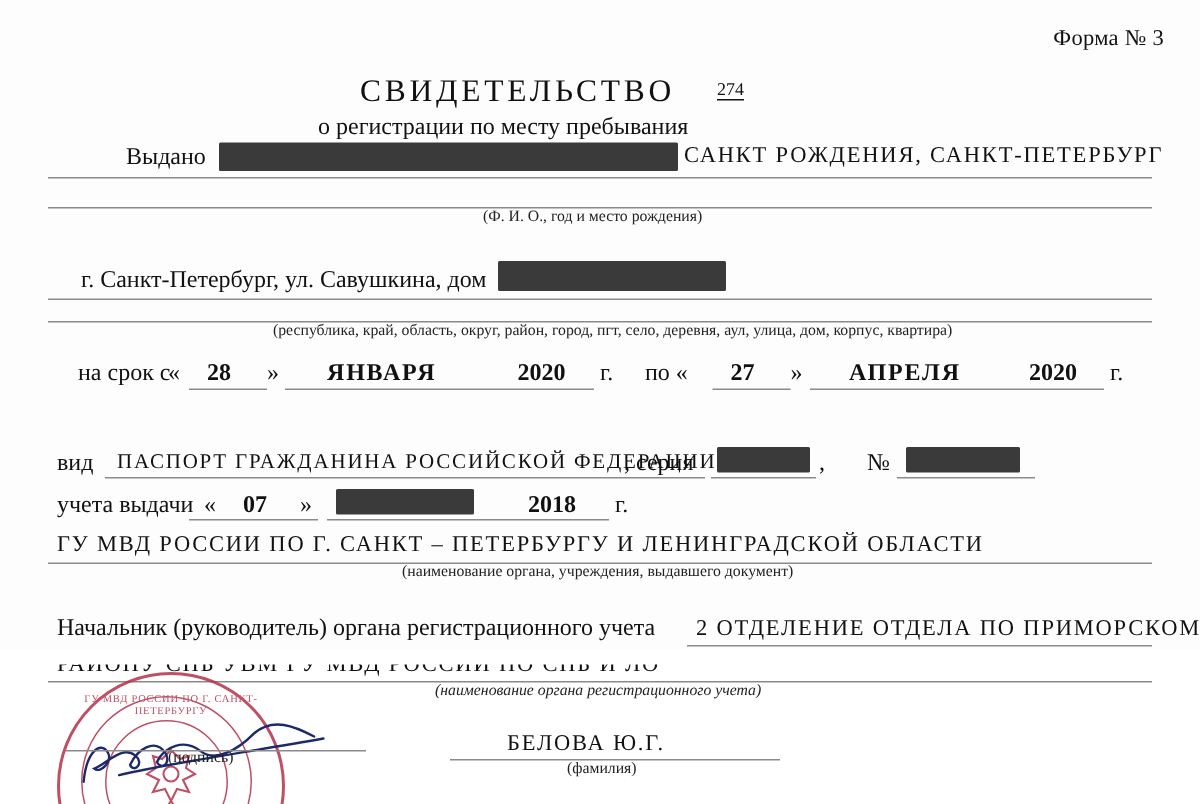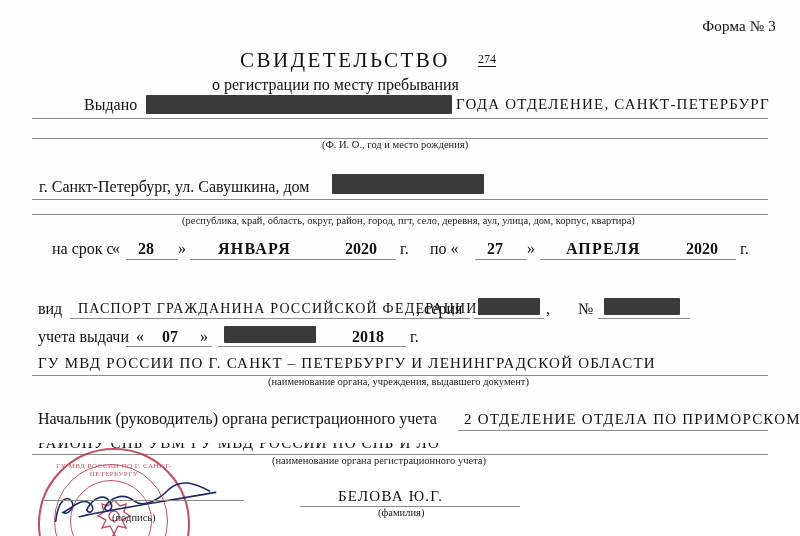--- a/index.html
+++ b/index.html
@@ -145,28 +145,28 @@
 <div class="page">
 
   <div class="form-no">Форма № 3</div>
 
   <div class="title">СВИДЕТЕЛЬСТВО</div>
   <div class="title-number">274</div>
   <div class="subtitle">о регистрации по месту пребывания</div>
 
   <div class="t" style="top:96px; left:84px;">Выдано</div>
   <div class="redact" style="left:146px; top:95px; width:306px; height:19px;"></div>
-  <div class="t spaced" style="top:96px; left:456px; font-size:15px;">ГОДА ОТДЕЛЕНИЕ, САНКТ-ПЕТЕРБУРГ</div>
+  <div class="t spaced" style="top:96px; left:456px; font-size:15px;">САНКТ РОЖДЕНИЯ, САНКТ-ПЕТЕРБУРГ</div>
   <div class="line" style="left:32px; top:118px; width:736px;"></div>
 
   <div class="line" style="left:32px; top:138px; width:736px;"></div>
   <div class="small" style="top:139px; left:322px;">(Ф. И. О., год и место рождения)</div>
 
 
-  <div class="t" style="top:178px; left:39px;font-family:Liberation Serif, serif;">г. Санкт-Петербург, ул. Савушкина, дом</div>
+  <div class="t" style="top:178px; left:54px;font-family:Liberation Serif, serif;">г. Санкт-Петербург, ул. Савушкина, дом</div>
   <div class="redact" style="left:332px; top:174px; width:152px; height:20px;"></div>
   <div class="line" style="left:32px; top:199px; width:736px;"></div>
   <div class="line" style="left:32px; top:214px; width:736px;"></div>
   <div class="small" style="top:215px; left:182px;">(республика, край, область, округ, район, город, пгт, село, деревня, аул, улица, дом, корпус, квартира)</div>
 
   <div class="t" style="top:240px; left:38px;margin-left:14px;">на срок с</div>
   <div class="t" style="top:240px; left:112px;">«</div>
   <div class="t" style="top:240px; left:138px; font-weight:bold;">28</div>
   <div class="t" style="top:240px; left:178px;">»</div>
   <div class="t spaced" style="top:240px; left:218px; font-weight:bold;">ЯНВАРЯ</div>
@@ -211,21 +211,21 @@
 
   <div class="t spaced" style="top:355px; left:38px; font-size:15px;">ГУ  МВД  РОССИИ  ПО  Г. САНКТ – ПЕТЕРБУРГУ  И  ЛЕНИНГРАДСКОЙ ОБЛАСТИ</div>
   <div class="line" style="left:32px; top:375px; width:736px;"></div>
   <div class="small" style="top:376px; left:268px;">(наименование органа, учреждения, выдавшего документ)</div>
 
   <div class="t" style="top:410px; left:38px;">Начальник (руководитель) органа регистрационного учета</div>
   <div class="t spaced" style="top:411px; left:464px; font-size:15px;">2 ОТДЕЛЕНИЕ ОТДЕЛА  ПО ПРИМОРСКОМУ</div>
   <div class="line" style="left:458px; top:430px; width:310px;"></div>
   <div class="t spaced" style="top:435px; left:38px; font-size:15px;">РАЙОНУ СПБ УВМ  ГУ  МВД  РОССИИ  ПО СПБ  И  ЛО</div>
   <div class="line" style="left:32px; top:454px; width:736px;"></div>
-  <div class="small" style="top:455px; left:272px;">(наименование органа регистрационного учета)</div>
+  <div class="small" style="top:455px; left:290px;font-style:italic;">(наименование органа регистрационного учета)</div>
 
   <div class="stamp">
     <div class="stamp-inner"></div>
     <div class="stamp-inner2"></div>
     <div class="stamp-text-top">ГУ МВД РОССИИ ПО Г. САНКТ-ПЕТЕРБУРГУ</div>
 
     <svg class="stamp-emblem" viewBox="0 0 44 52">
       <g fill="none" stroke="#b4324a" stroke-width="1.4">
         <path d="M22 6 L16 12 L10 10 L12 18 L6 22 L14 26 L10 34 L18 32 L22 40 L26 32 L34 34 L30 26 L38 22 L32 18 L34 10 L28 12 Z"></path>
         <circle cx="22" cy="22" r="5"></circle>
@@ -233,21 +233,21 @@
       </g>
     </svg>
   </div>
 
   <svg class="signature" viewBox="0 0 190 40">
     <g fill="none" stroke="#1c2a6b" stroke-width="1.6" stroke-linecap="round">
       <path d="M6 32 C10 12, 20 6, 24 14 C27 20, 18 28, 14 24 C22 22, 34 10, 42 18 C48 24, 40 30, 38 24 C44 14, 56 8, 62 18 C66 26, 58 30, 56 24 C62 14, 76 10, 86 20 C94 28, 110 22, 122 12 C136 2, 150 10, 162 18"></path>
       <path d="M30 30 C60 26, 110 24, 168 20"></path>
     </g>
   </svg>
-  <div class="small" style="top:500px; left:112px;margin-top:12px;">(подпись)</div>
+  <div class="small" style="top:500px; left:112px;">(подпись)</div>
   <div class="line" style="left:44px; top:500px; width:200px;"></div>
 
   <div class="t spaced" style="top:488px; left:338px; font-size:15px;">БЕЛОВА Ю.Г.</div>
   <div class="line" style="left:300px; top:506px; width:220px;"></div>
   <div class="small" style="top:507px; left:378px;">(фамилия)</div>
 
   <div class="cutline"></div>
 </div>
 
 </body></html>

